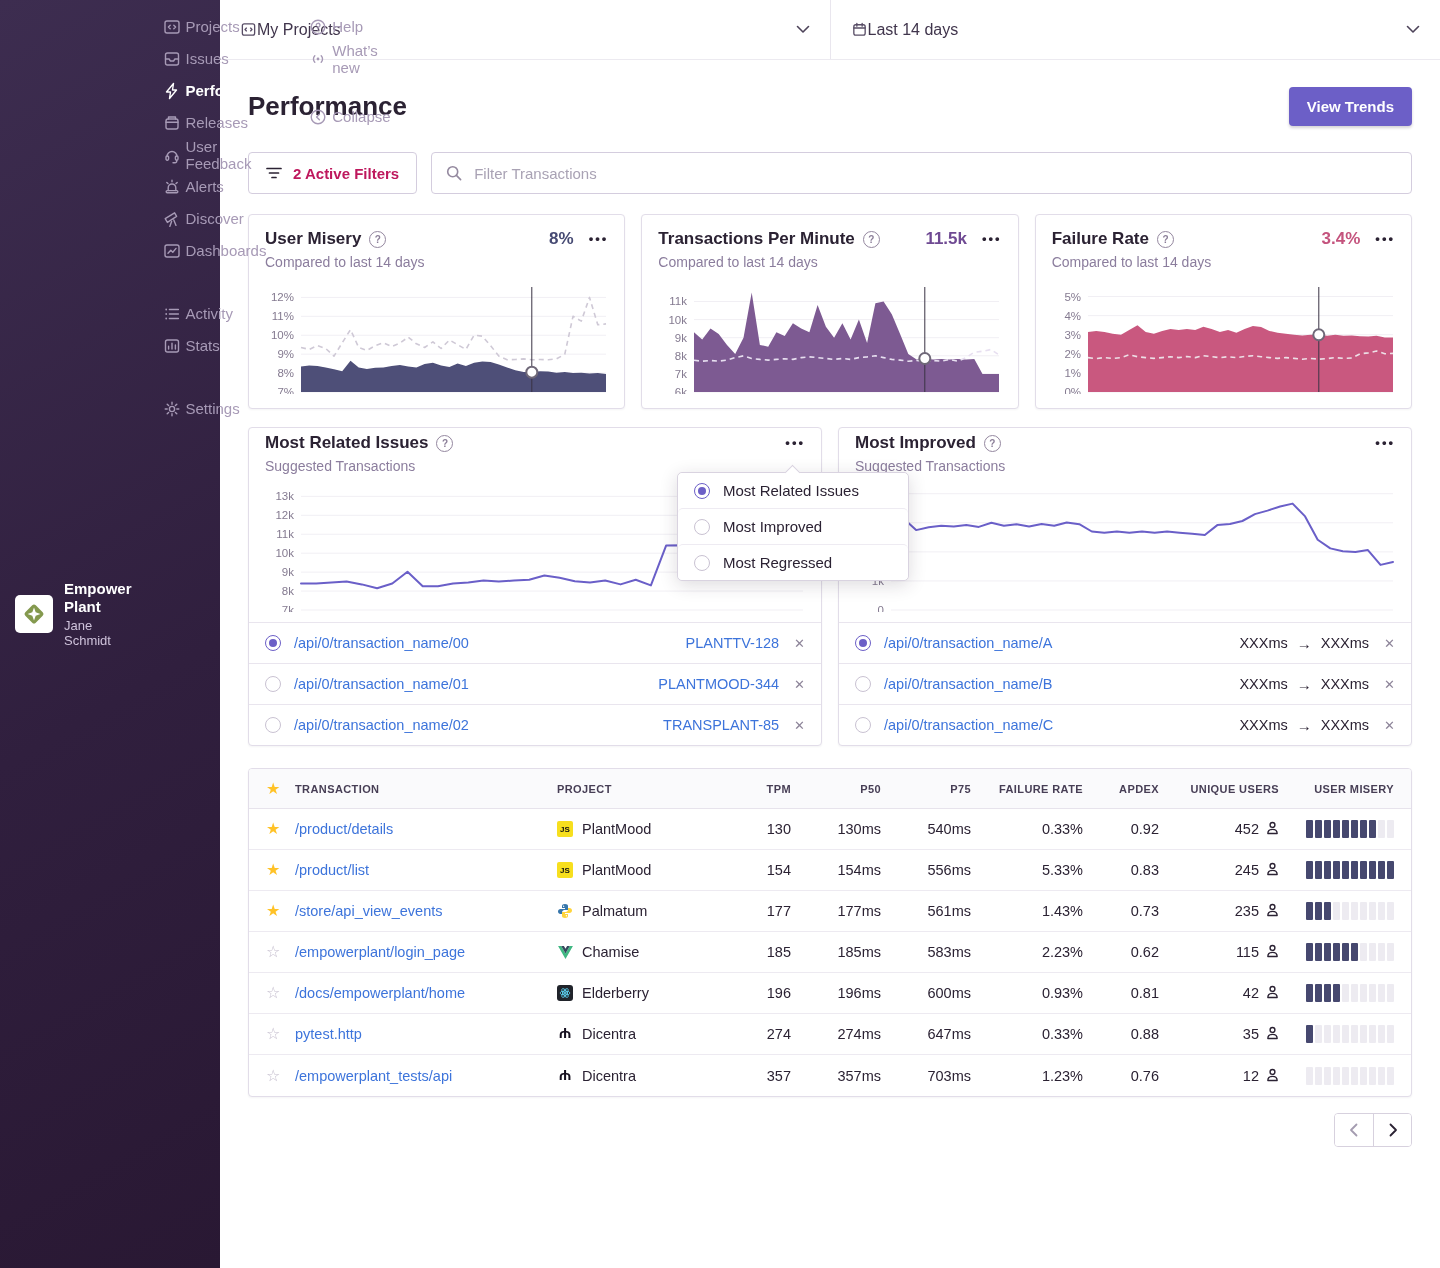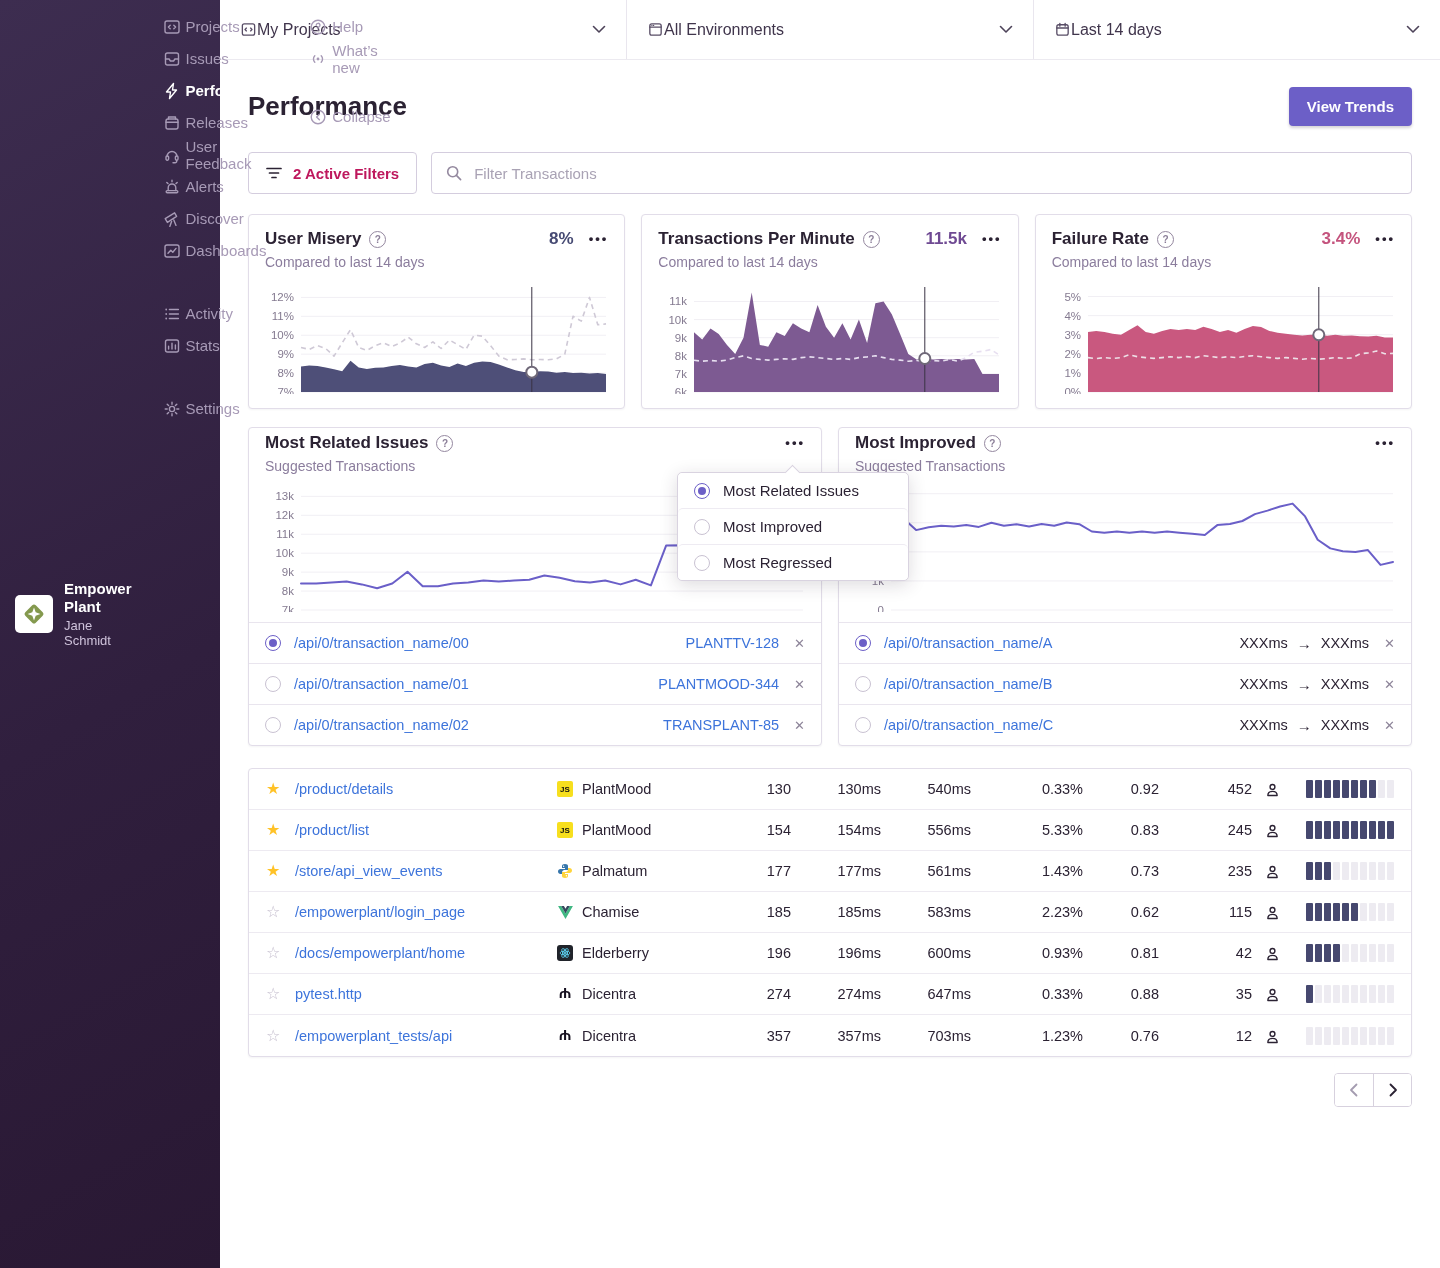--- a/index.html
+++ b/index.html
@@ -100,21 +100,21 @@
   .star{padding-left:17px;font-size:16px;color:#c7c0d0;cursor:pointer;line-height:1;}
   .star::before{content:'\2606';}
   .star.on{color:#FFC227;}
   .star.on::before{content:'\2605';}
   .txn-link{color:#3d74db;cursor:pointer;text-decoration:none;}
   .proj{display:flex;align-items:center;gap:9px;}
   .pi{width:16px;height:16px;display:flex;align-items:center;justify-content:center;flex:none;}
   .pi-js{background:#f7df1e;color:#111;font-size:8px;font-weight:bold;border-radius:2px;}
   .pi-react{background:#20232a;border-radius:3px;}
   .pi-dicentra{font-size:15px;font-weight:bold;color:#16101f;transform:scaleY(-1);}
-  .users-cell{display:flex;justify-content:flex-end;align-items:flex-end;gap:14px;}
+  .users-cell{display:flex;justify-content:flex-end;align-items:flex-start;gap:7px;}
   .users-cell .uicon{display:flex;color:#2b2233;}
   .misery-cell{display:flex;justify-content:flex-end;gap:2px;padding-right:17px;}
   .mseg{width:7px;height:18px;background:#edebf1;border-radius:1px;}
   .mseg.on{background:#46486f;}
   
   .pager{display:flex;justify-content:flex-end;margin-top:16px;}
   .pager-group{display:flex;border:1px solid #d7d1de;border-radius:4px;overflow:hidden;background:#fff;}
   .pg-btn{width:38px;height:32px;display:flex;align-items:center;justify-content:center;background:#fff;border:none;cursor:pointer;}
   .pg-btn+.pg-btn{border-left:1px solid #d7d1de;}
   .pg-btn svg{stroke-width:1.8;fill:none;stroke-linecap:round;stroke-linejoin:round;}
@@ -283,34 +283,20 @@
 
   <div class="topbar">
     <div class="tb-sec">
       <span class="icn">
           <svg width="17" height="17" viewBox="0 0 18 18">
             <rect x="2.5" y="3" width="13" height="12" rx="2"></rect>
             <path d="M6.8 7.5L5.3 9l1.5 1.5M11.2 7.5L12.7 9l-1.5 1.5"></path>
           </svg>
         </span>
       <span>My Projects</span>
-      <span class="chev">
-          <svg width="14" height="9" viewBox="0 0 14 9">
-            <path d="M1.5 1.5L7 7l5.5-5.5" stroke="currentColor" stroke-width="1.6" fill="none" stroke-linecap="round" stroke-linejoin="round"></path>
-          </svg>
-        </span>
-    </div>
-    <div class="tb-sec">
-      <span class="icn">
-          <svg width="17" height="17" viewBox="0 0 18 18">
-            <rect x="3" y="3" width="12" height="12" rx="2"></rect>
-            <path d="M3 6.4h12M5.2 4.7h.01M7 4.7h.01"></path>
-          </svg>
-        </span>
-      <span>All Environments</span>
       <span class="chev">
           <svg width="14" height="9" viewBox="0 0 14 9">
             <path d="M1.5 1.5L7 7l5.5-5.5" stroke="currentColor" stroke-width="1.6" fill="none" stroke-linecap="round" stroke-linejoin="round"></path>
           </svg>
         </span>
     </div>
     <div class="tb-sec">
       <span class="icn">
           <svg width="17" height="17" viewBox="0 0 18 18">
             <rect x="3" y="4" width="12" height="11" rx="2"></rect>
@@ -584,20 +570,32 @@
                   <span>XXXms</span>
               </span>
               <span class="x-icon"></span>
             </span>
           </div>
         </div>
       </div>
     </div>
 
     <div class="card table-card">
+      <div class="t-grid t-head">
+        <span class="star on"></span>
+        <span>TRANSACTION</span>
+        <span>PROJECT</span>
+        <span class="cell-r">TPM</span>
+        <span class="cell-r">P50</span>
+        <span class="cell-r">P75</span>
+        <span class="cell-r">FAILURE RATE</span>
+        <span class="cell-r">APDEX</span>
+        <span class="cell-r">UNIQUE USERS</span>
+        <span class="cell-r" style="padding-right:17px;">USER MISERY</span>
+      </div>
 
       <div class="t-grid t-row">
         <span class="star on"></span>
         <a class="txn-link">/product/details</a>
         <span class="proj">
             <span>
               <span class="pi pi-js">JS</span>
             </span>
             <span>PlantMood</span>
           </span>

